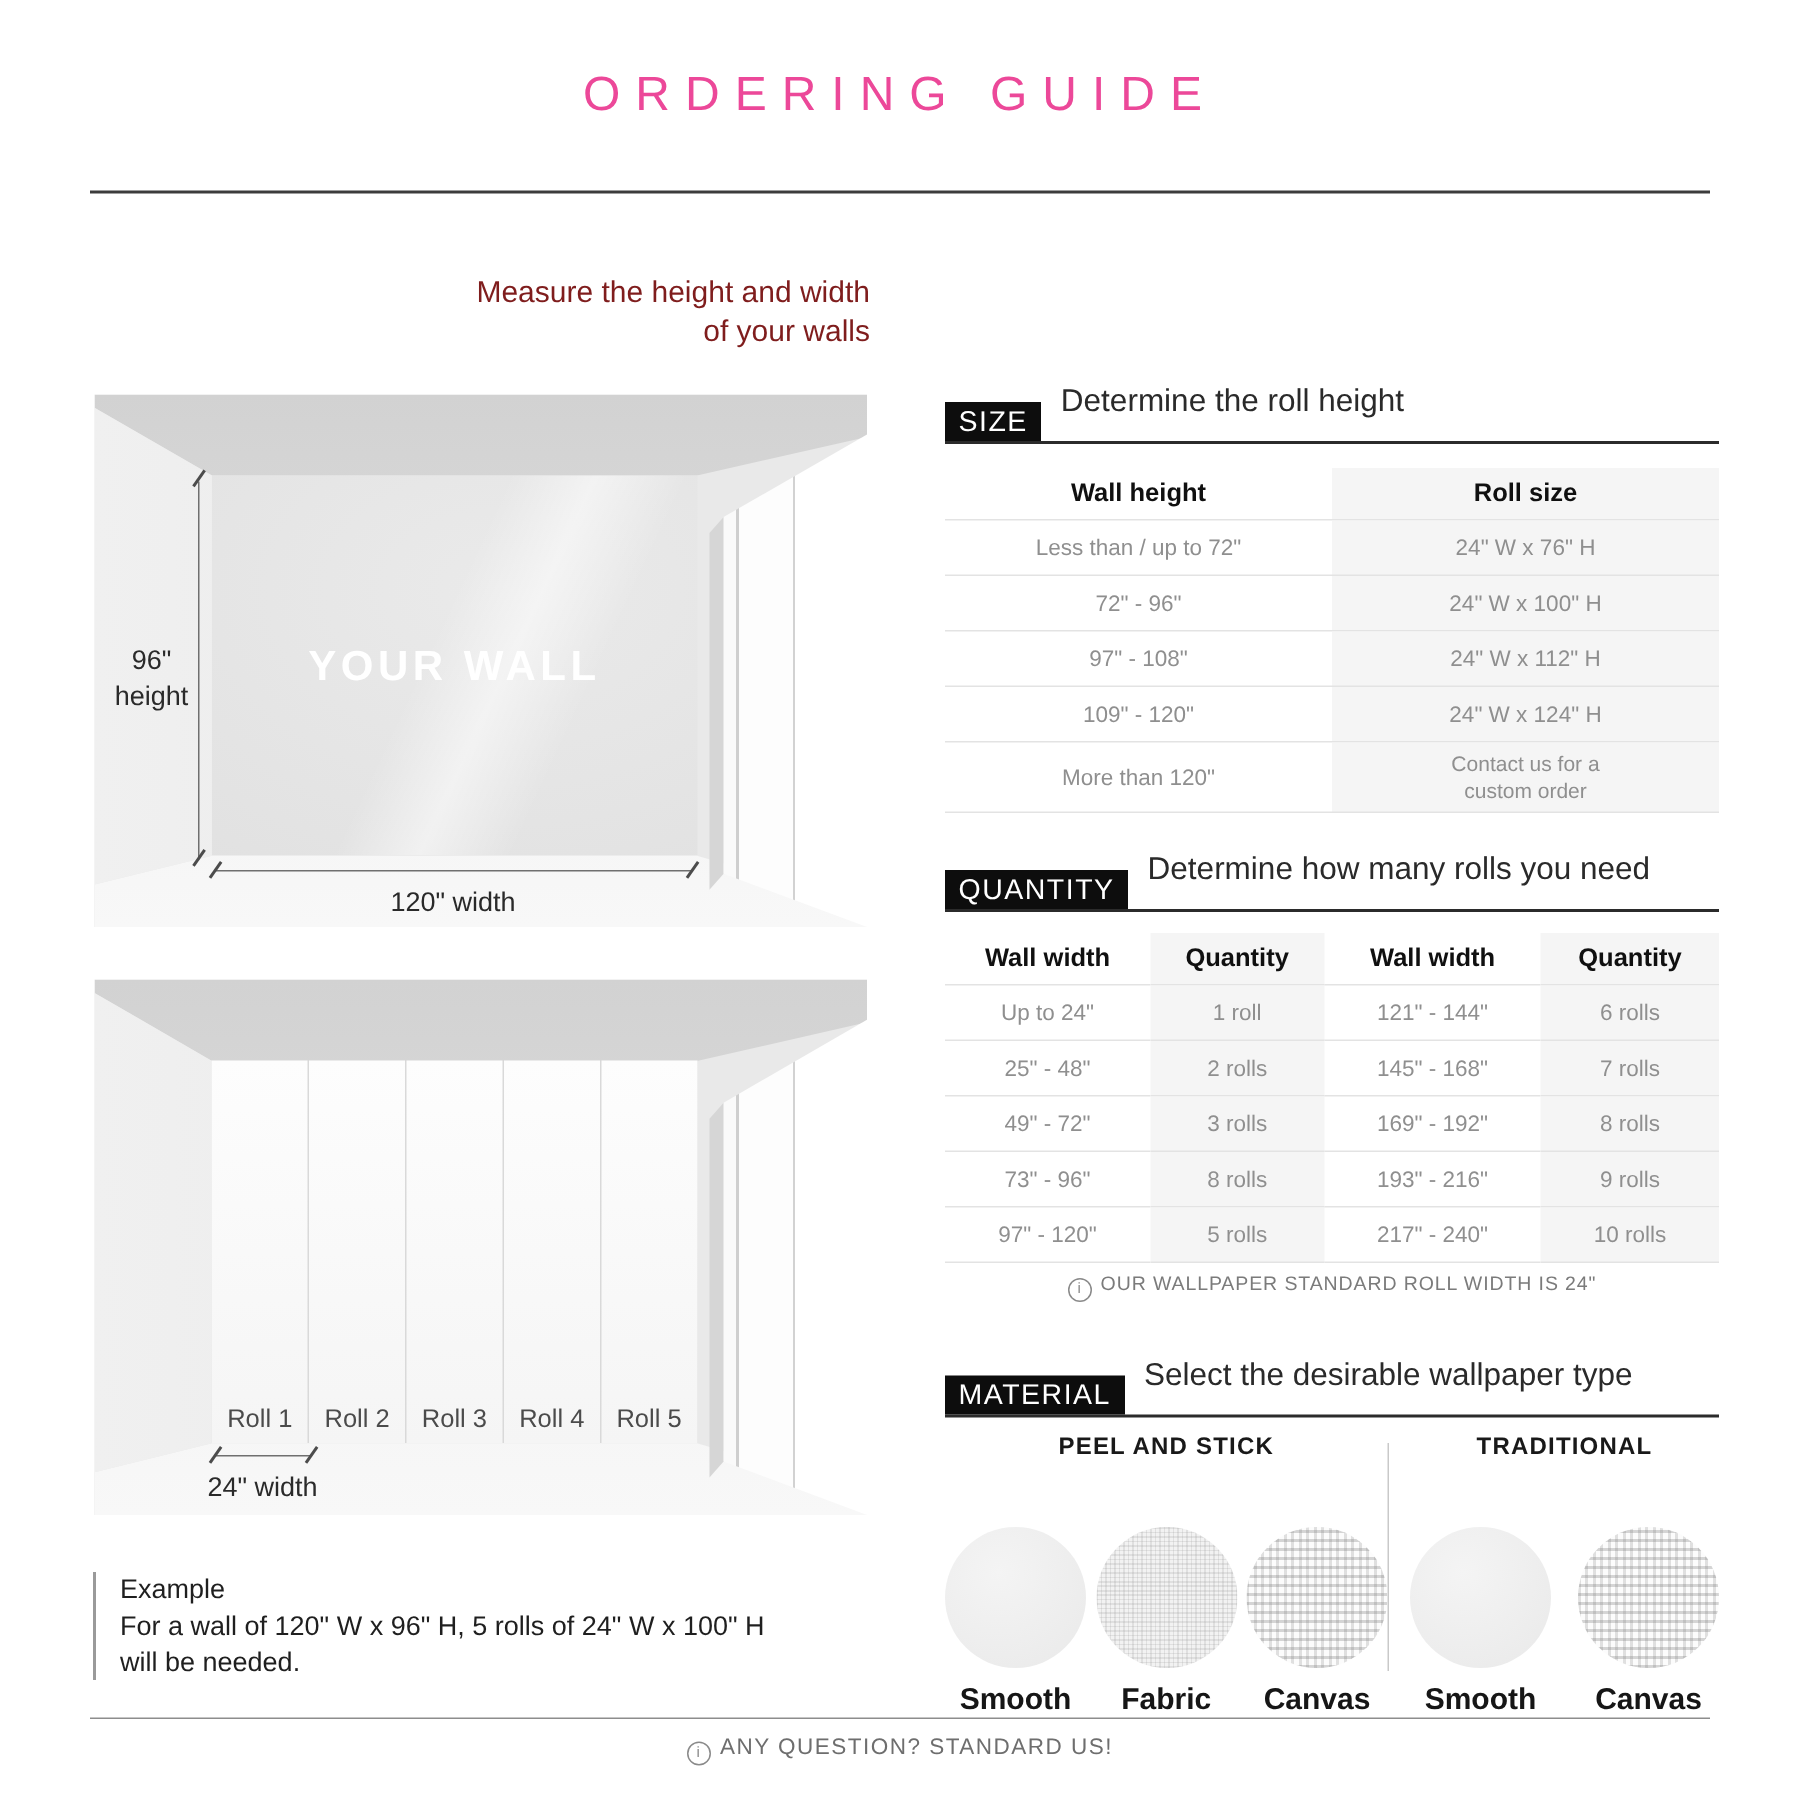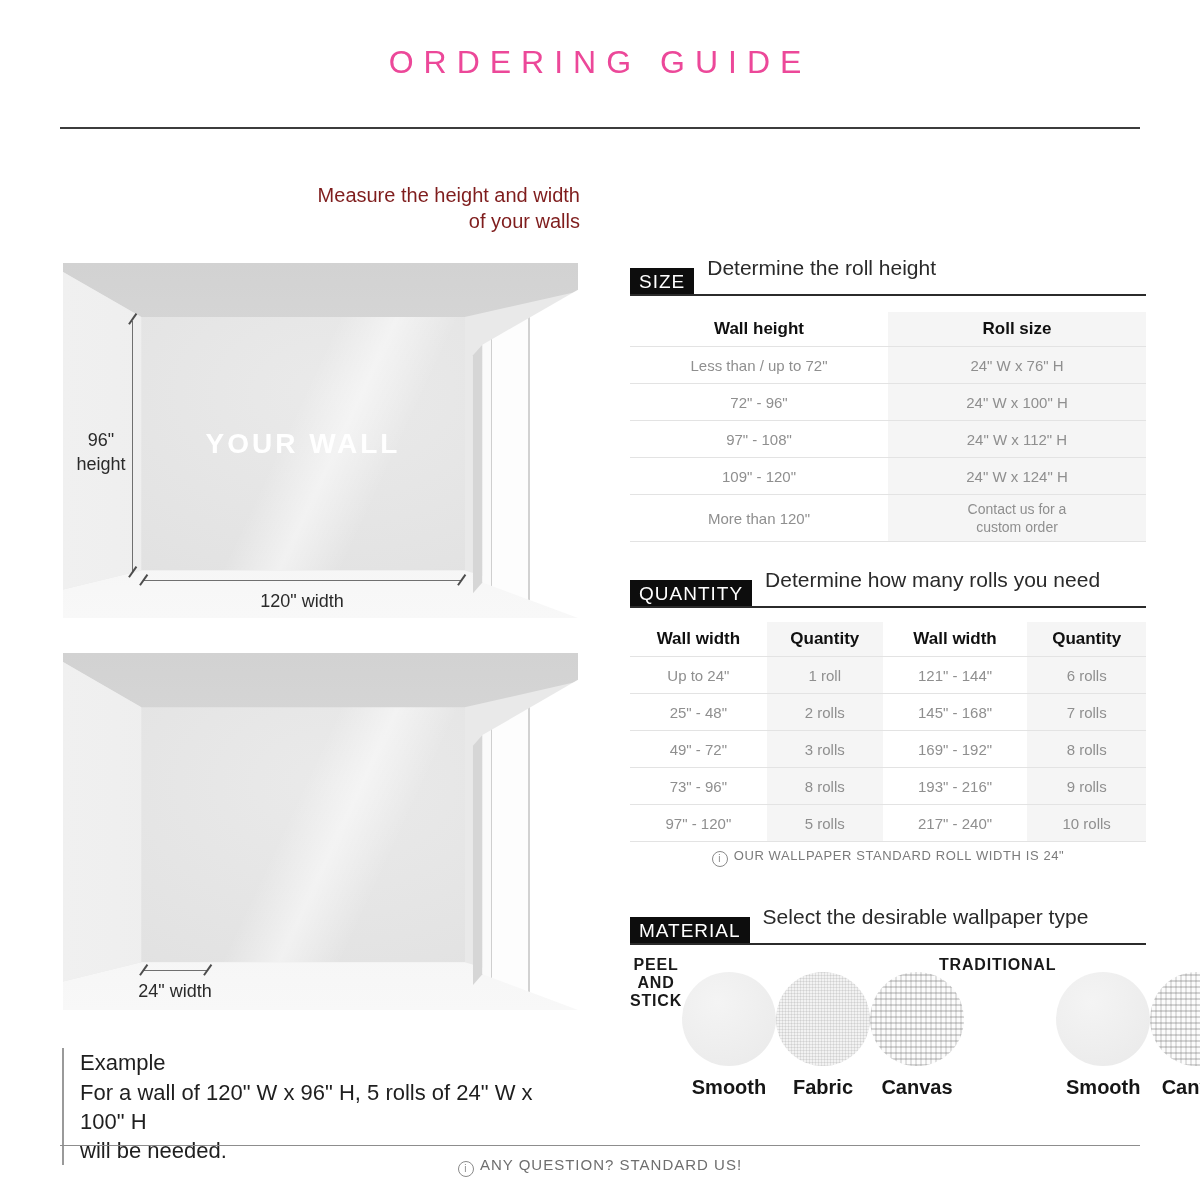--- a/index.html
+++ b/index.html
@@ -64,21 +64,21 @@
   
   .panels { position:absolute; left:15.2%; top:15.2%; width:62.8%; height:71.4%;
     display:flex; gap:1px; background:#d9d9d9; }
   .panel { flex:1; position:relative; background:linear-gradient(180deg,#fdfdfd,#f5f5f5); }
   .panel-label { position:absolute; left:0; bottom:6px; width:100%; text-align:center;
     font-size:17px; color:#4b4b4b; }
 
   
   .example { position:absolute; left:62px; top:1048px; width:480px;
     border-left:2px solid #9a9a9a; padding-left:16px;
-    font-size:22px; line-height:1.32; color:#1f1f1f; }
+    font-size:18px; line-height:1.32; color:#1f1f1f; }
   .example-title { margin-bottom:1px; }
 
   
   .sec-head { position:absolute; left:630px; width:516px; height:30px;
     border-bottom:2px solid #2b2b2b; display:flex; align-items:flex-end; }
   .sec-head.size-head { top:264px; }
   .sec-head.qty-head  { top:576px; }
   .sec-head.mat-head  { top:913px; }
   .badge { background:#0d0d0d; color:#ffffff; font-weight:400; font-size:19px;
     letter-spacing:1px; padding:4px 9px 3px 9px; line-height:1; }
@@ -97,21 +97,21 @@
 
   
   .note { position:absolute; left:630px; top:848px; width:516px; text-align:center;
     font-size:13px; letter-spacing:.6px; color:#7b7b7b; }
   .info-icon { display:inline-block; width:14px; height:14px; line-height:14px;
     border:1px solid #8a8a8a; border-radius:50%; font-size:10px; text-align:center;
     color:#8a8a8a; margin-right:6px; vertical-align:-2px; font-style:normal; }
 
   
   .material-body { position:absolute; left:630px; top:956px; width:516px; display:flex; }
-  .mat-group { display:flex; flex-direction:row; }
+  .mat-group { display:flex; flex-direction:column;gap:28px; }
   .mat-group.peel { width:295px; }
   .mat-group.trad { flex:1; padding-left:14px; }
   .mat-title { text-align:center; font-size:16px; font-weight:700; letter-spacing:.8px; color:#191919; }
   .swatch-row { display:flex; justify-content:space-between; margin-top:16px; }
   .swatch { display:flex; flex-direction:column; align-items:center; width:94px; }
   .circle { width:94px; height:94px; border-radius:50%; }
   .tex-smooth { background:radial-gradient(circle at 38% 32%, #f4f4f4 0%, #eeeeee 55%, #e9e9e9 100%); }
   .tex-fabric { background-color:#f2f2f2; background-image:
       repeating-linear-gradient(0deg, rgba(150,150,150,.20) 0 1px, transparent 1px 3px),
       repeating-linear-gradient(90deg, rgba(150,150,150,.20) 0 1px, transparent 1px 3px); }
@@ -160,20 +160,37 @@
 
   <div class="room room2">
     <div class="back-wall"></div>
     <div class="ceiling"></div>
     <div class="floor"></div>
     <div class="left-wall"></div>
     <div class="window">
       <div class="window-jamb"></div>
       <div class="window-glass"></div>
     </div>
+    <div class="panels">
+      <div class="panel">
+          <div class="panel-label">Roll 1</div>
+        </div>
+      <div class="panel">
+          <div class="panel-label">Roll 2</div>
+        </div>
+      <div class="panel">
+          <div class="panel-label">Roll 3</div>
+        </div>
+      <div class="panel">
+          <div class="panel-label">Roll 4</div>
+        </div>
+      <div class="panel">
+          <div class="panel-label">Roll 5</div>
+        </div>
+    </div>
     <div class="m-line-h"></div>
     <div class="tick" style="left:74px; top:316px;"></div>
     <div class="tick" style="left:138px; top:316px;"></div>
     <div class="width-label">24" width</div>
   </div>
 
   <div class="example">
     <div class="example-title">Example</div>
     <div class="example-text pre">For a wall of 120" W x 96" H, 5 rolls of 24" W x 100" H
 will be needed.</div>

